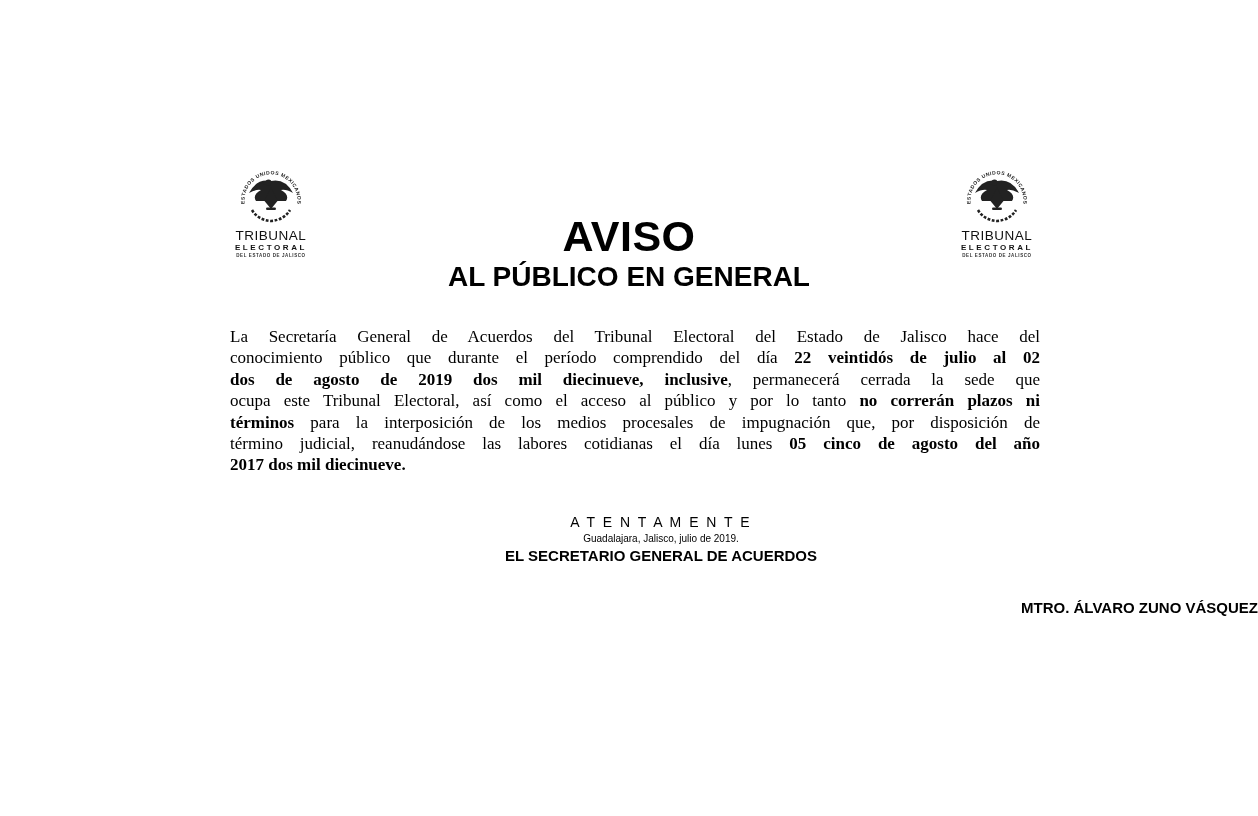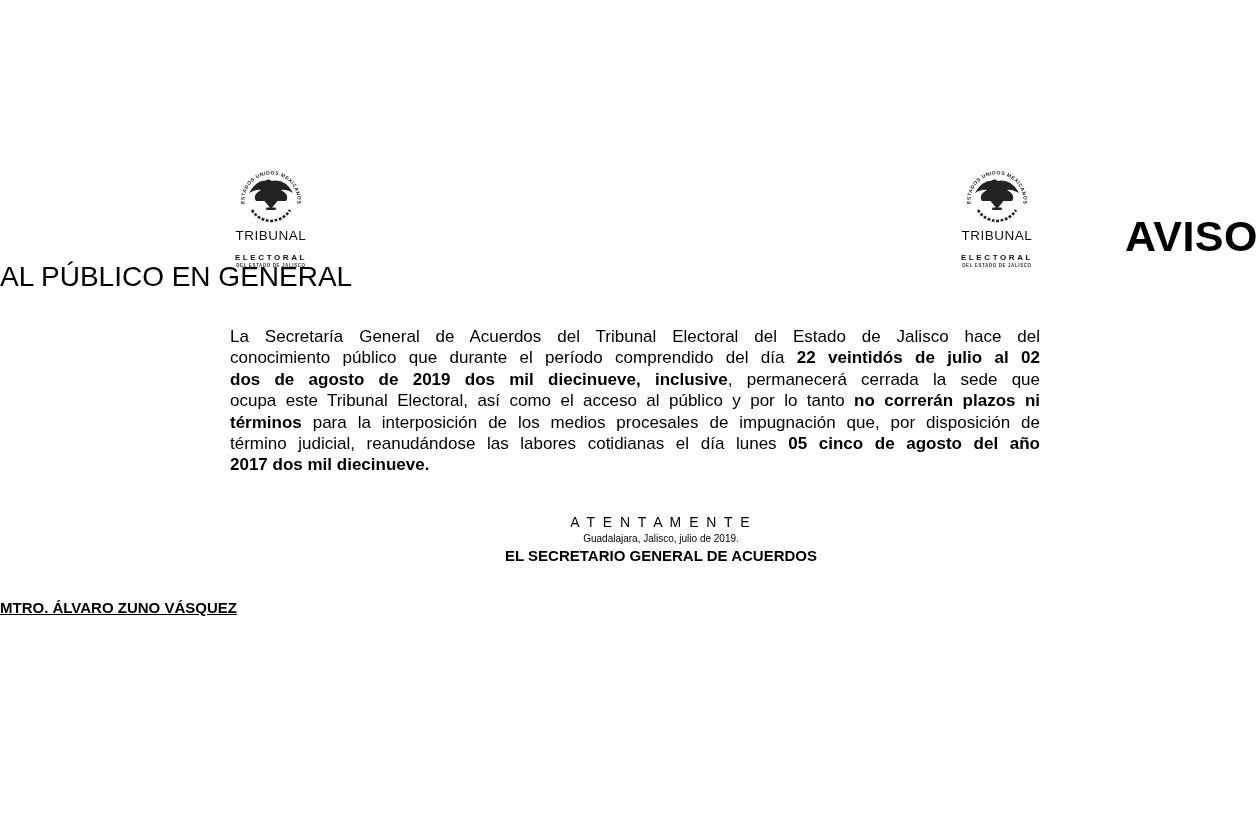--- a/index.html
+++ b/index.html
@@ -12,51 +12,51 @@
 
   
   .logo { position:absolute; top:162px; width:86px; text-align:center; }
   .logo-left  { left:228px; }
   .logo-right { left:954px; }
   .emblem { display:block; margin:0 auto; width:64px; height:66px; }
   .arc-text { font-size:5px; font-weight:700; letter-spacing:0.55px; fill:#222;
               font-family:"Liberation Sans", sans-serif; }
   .wreath { fill:none; stroke:#222; stroke-width:2.6; stroke-dasharray:2.8 1.6; }
   .logo-name  { font-size:13.5px; font-weight:400; letter-spacing:0.5px; line-height:13px; margin-top:1px; color:#111; }
-  .logo-sub   { font-size:8px;  font-weight:700; letter-spacing:2.6px; line-height:9px;  margin-top:11px; color:#111; }
+  .logo-sub   { font-size:8px;  font-weight:700; letter-spacing:2.6px; line-height:9px;  margin-top:1px; color:#111; }
   .logo-small { font-size:4.5px; font-weight:700; letter-spacing:0.6px; line-height:6px; margin-top:1px; color:#333; }
 
   
   .title {
     position:absolute; top:214px; left:0; width:100%;
-    text-align:right; font-size:43px; font-weight:700; line-height:44px;
+    text-align:center; font-size:43px; font-weight:700; line-height:44px;
     letter-spacing:0.5px;
   }
   .subtitle {
     position:absolute; top:261px; left:0; width:100%;
-    font-size:28px; font-weight:400; line-height:31px;
+    text-align:center; font-size:28px; font-weight:700; line-height:31px;
   }
 
   
   .notice-body {
     position:absolute; top:326px; left:230px; width:810px;
     font-size:17px; line-height:21.4px;
   }
-  .para-line { text-align:justify; text-align-last:justify; }
+  .para-line { text-align:justify; text-align-last:justify;font-family:Liberation Serif, serif; }
   .para-line.last { text-align-last:left; }
   .para-line b { font-weight:700; }
 
   
   .sig-block { position:absolute; top:514px; left:0; width:100%; text-align:center;padding-left:32px; }
   .sig-salutation { font-size:14px; letter-spacing:2px; line-height:17px; }
   .sig-place      { font-size:10px; line-height:16px; }
   .sig-role       { font-size:15px; font-weight:700; line-height:17px; }
   .sig-name {
     position:absolute; top:599px; left:0; width:100%;
-    text-align:left; font-size:15px; font-weight:700; line-height:17px;text-decoration:underline;
+    text-align:right; font-size:15px; font-weight:700; line-height:17px;
   }
 </style>
 </head>
 <body>
 
 <div class="logo logo-left">
   <svg class="emblem" viewBox="0 0 64 66">
     <defs>
         <path id="arcL" d="M 6 44 A 26.5 26.5 0 1 1 58 44" fill="none"></path>
       </defs>

